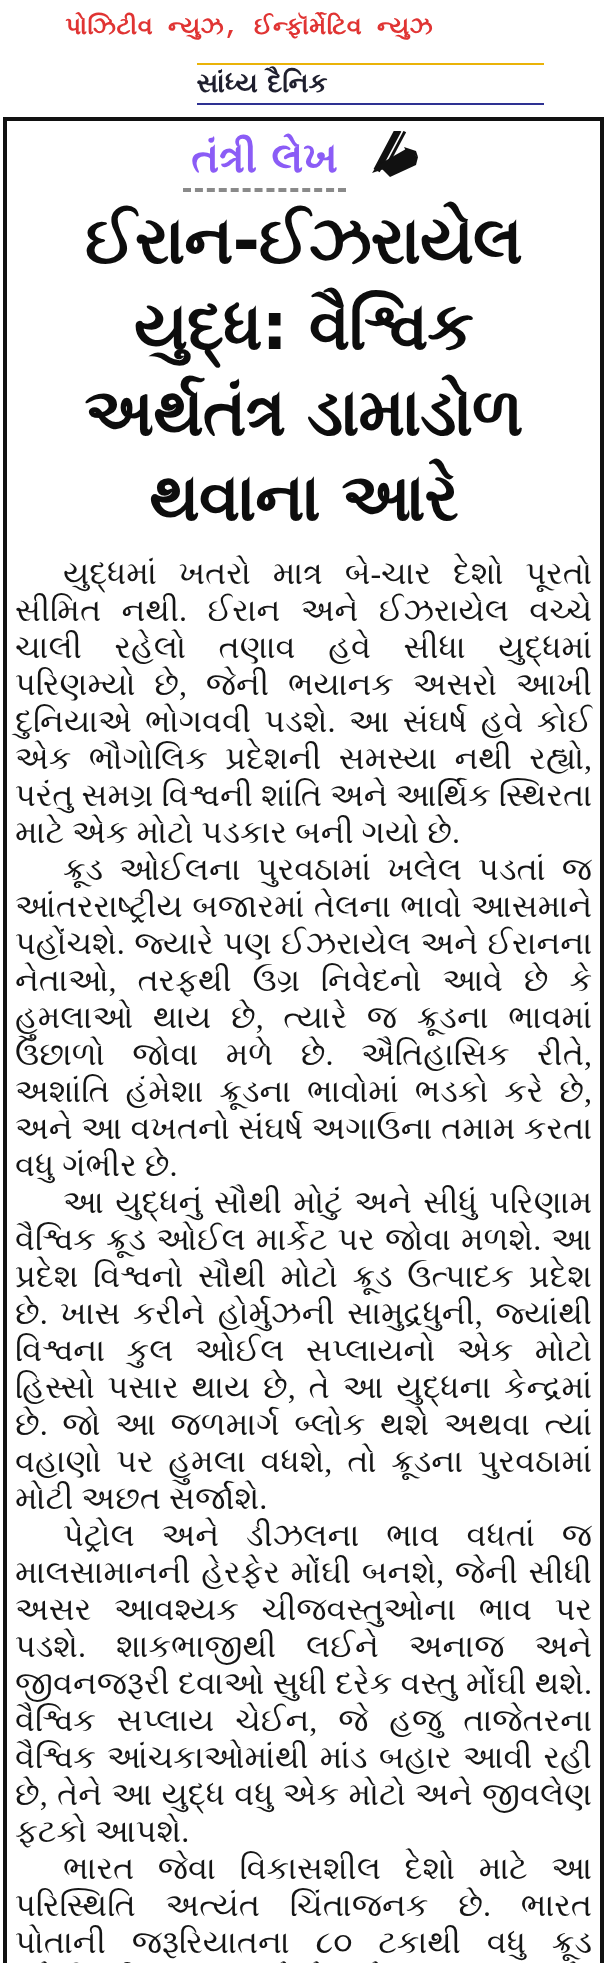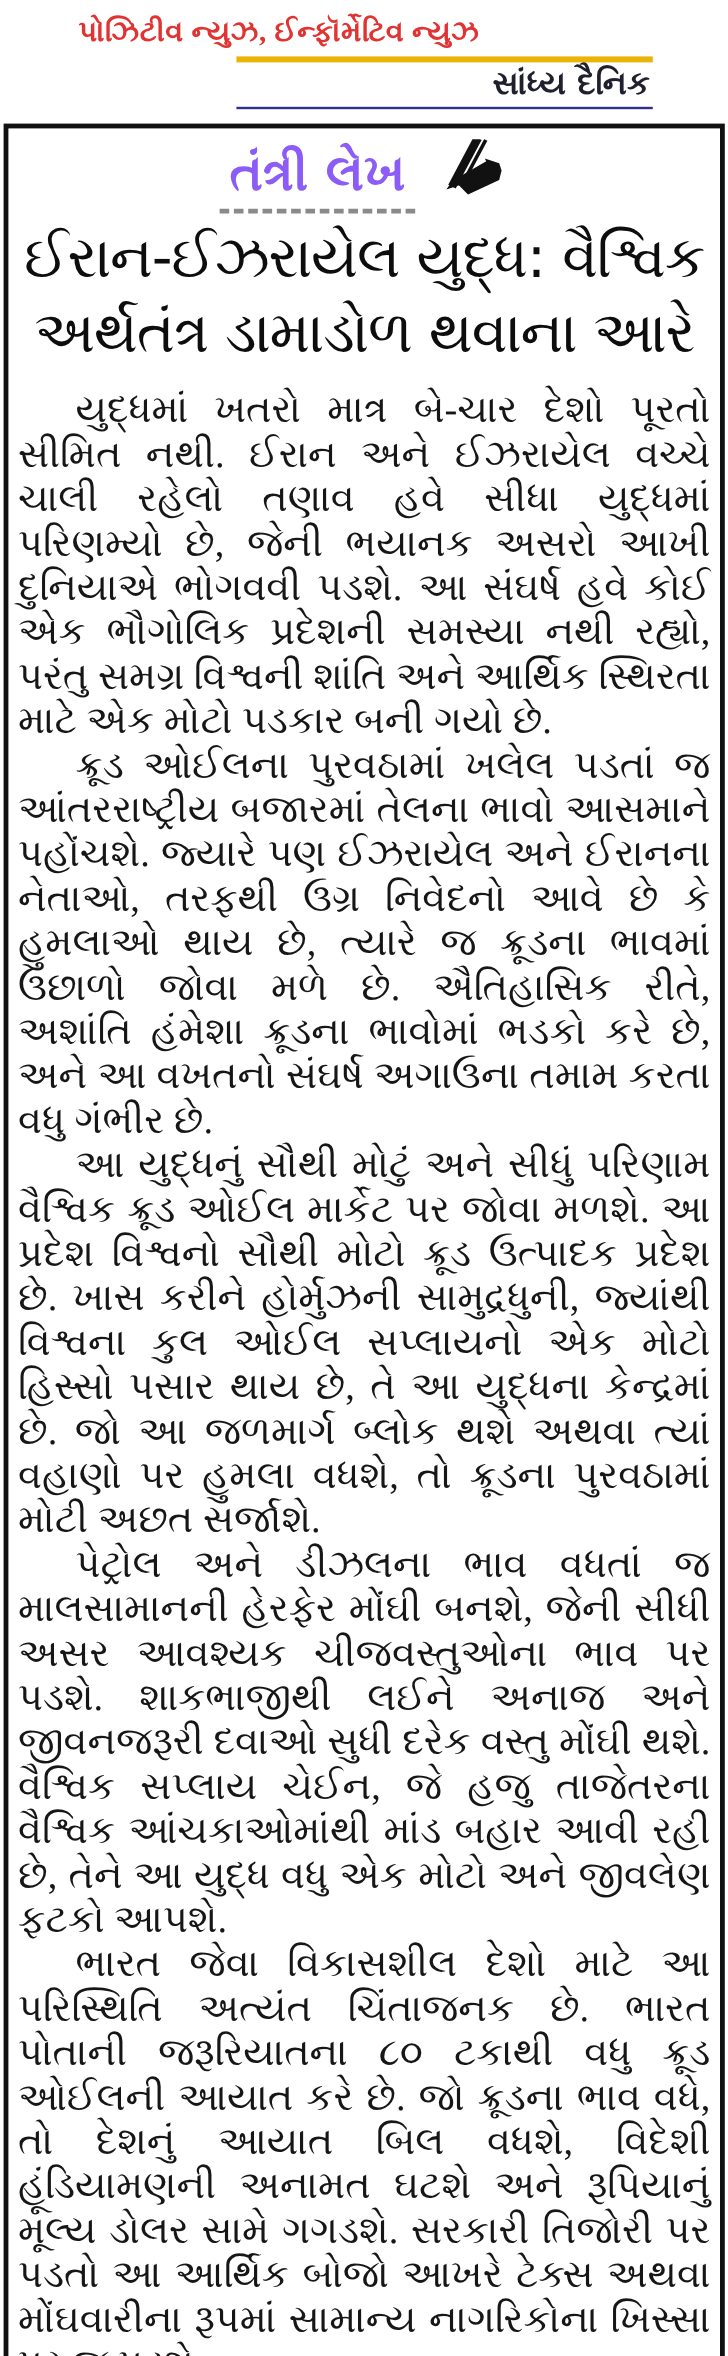--- a/index.html
+++ b/index.html
@@ -21,21 +21,21 @@
     padding-top: 14px;
     box-sizing: border-box;
   }
   .masthead-inner {
     width: 480px;
     margin: 0 auto;
     position: relative;
   }
   .tagline {
     color: #e03433;
-    font-family: Liberation Serif, serif;
+    font-family: Liberation Mono, monospace;
     font-weight: bold;
     font-size: 24px;
     letter-spacing: 0.5px;
     padding-left: 2px;
   }
   .logo-row {
     position: relative;
     text-align: center;
   }
   .logo-text {
@@ -53,24 +53,23 @@
     position: absolute;
     top: -6px;
     right: -14px;
     color: #2e3192;
     font-size: 22px;
     font-family: "Liberation Sans", sans-serif;
   }
   .edition-type-block {
     width: 345px;
     margin-left: auto;
-    margin-top: 6px;
-    border-top: 5px solid #eab308;
+    margin-top: 22px;
+    border-top: 2px solid #eab308;
     border-bottom: 2px solid #2e3192;
-    text-align: right;
     padding: 2px 2px 4px 0;
   }
   .edition-type {
     font-family: "DejaVu Sans", "Liberation Sans", sans-serif;
     font-weight: bold;
     font-size: 27px;
     color: #1f1f2e;
   }
 
   
@@ -100,22 +99,22 @@
   }
   .writing-hand-icon {
     display: inline-block;
     vertical-align: middle;
     margin-left: 10px;
     margin-top: -8px;
   }
   .headline {
     text-align: center;
     font-family: "DejaVu Sans", "Liberation Sans", sans-serif;
-    font-weight: 400;
-    font-size: 48px;
+    font-weight: 700;
+    font-size: 66px;
     line-height: 1.3;
     color: #0d0d0d;
     margin: 6px 0 14px 0;
     letter-spacing: -1px;
   }
   .article-body p {
     margin: 0;
     font-size: 32px;
     line-height: 37px;
     text-align: justify;

